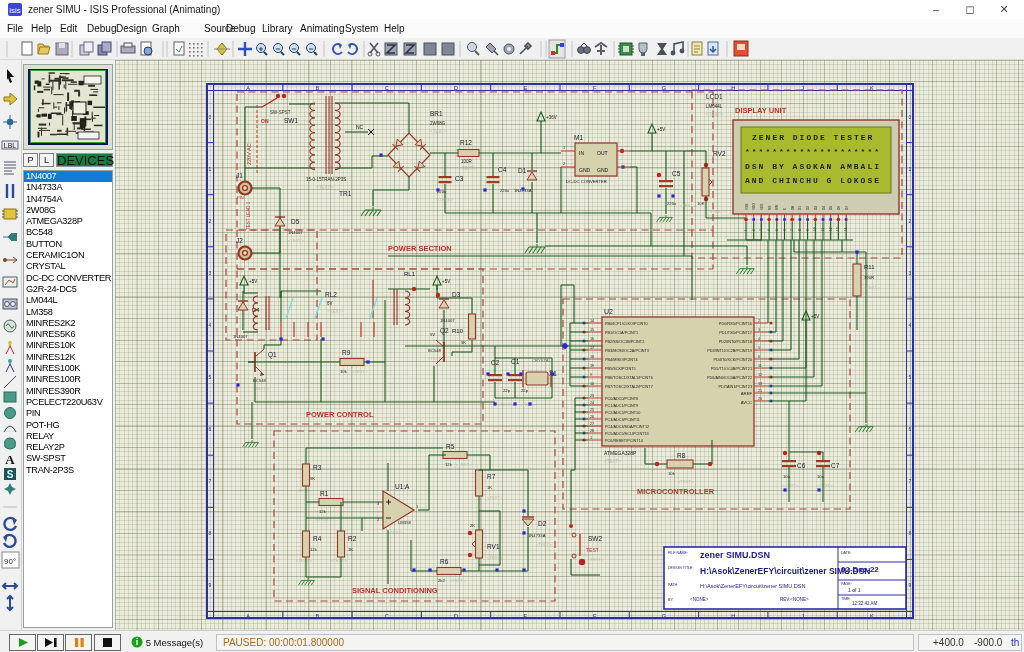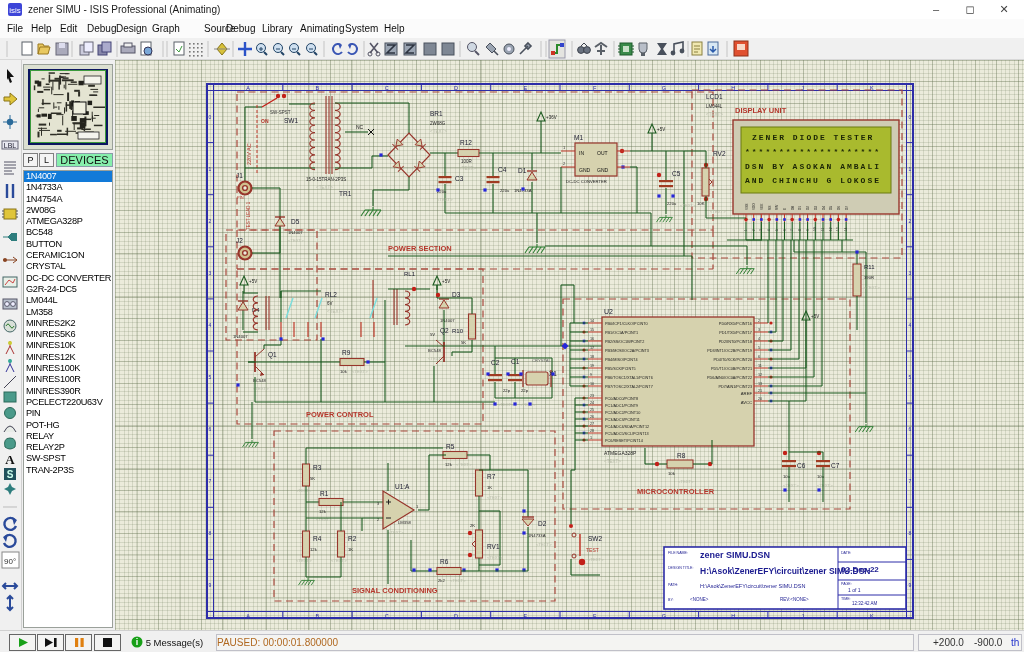--- a/index.html
+++ b/index.html
@@ -16,38 +16,38 @@
   
   #toolbar { left:0; top:38px; width:1024px; height:22px; background:#f0f0f0; border-bottom:1px solid #d8d8d8; }
   
   #leftbar { left:0; top:60px; width:22px; height:570px; background:#f0f0f0; border-right:1px solid #d0d0d0; }
   
   #panel { left:22px; top:60px; width:93px; height:570px; background:#f0f0f0; }
   #minimap { position:absolute; left:1px; top:4px; width:90px; height:86px; background:#dce0d2; border:1px solid #9aa09a; }
   #mm-navy { position:absolute; left:4px; top:4px; width:80px; height:76px; background:#0c1660; }
   #mm-sheet { position:absolute; left:3px; top:2px; width:74px; height:71px; background:#e4e4d2; outline:1px solid #3c9a3c; }
   .plbtn { position:absolute; top:0; width:15px; height:14px; background:#f4f4f4; border:1px solid #808080; font-size:9px; text-align:center; line-height:13px; color:#111; }
-  #devhdr { position:absolute; left:34px; top:93px; width:57px; height:14px; background:#86efac; border:1px solid #8a9aa8; font-size:11px; text-align:center; line-height:13px; color:#111; }
+  #devhdr { position:absolute; left:34px; top:93px; width:57px; height:14px; background:#15803d; border:1px solid #8a9aa8; font-size:13px; text-align:center; line-height:13px; color:#111; }
   #devlist { position:absolute; left:1px; top:110px; width:90px; height:458px; background:#ffffff; border:1px solid #9aa09a; font-size:9.2px; color:#000; }
   .dev { height:11.3px; line-height:11.3px; padding-left:2px; white-space:nowrap; overflow:hidden; letter-spacing:-0.3px; }
   .dev.sel { background:#127ad8; color:#fff; }
   
   #canvas { left:115px; top:60px; width:909px; height:570px;
     background-color:#ebebdb;
     background-image:
       repeating-linear-gradient(to right, rgba(90,106,72,0.26) 0 1px, transparent 1px 21.5px),
       repeating-linear-gradient(to bottom, rgba(90,106,72,0.26) 0 1px, transparent 1px 21.5px),
       repeating-linear-gradient(to right, rgba(90,106,72,0.17) 0 1px, transparent 1px 4.3px),
       repeating-linear-gradient(to bottom, rgba(90,106,72,0.17) 0 1px, transparent 1px 4.3px);
   }
   
   #botbar { left:0; top:630px; width:1024px; height:22px; background:#f0f0f0; border-top:1px solid #d0d0d0; }
   .simbtn { position:absolute; top:3px; width:27px; height:17px; background:#f4f4f3; border:1px solid #666; }
   #msgbox { position:absolute; left:131px; top:3px; width:85px; height:17px; font-size:9.5px; line-height:17px; color:#111; }
-  #pausedbox { position:absolute; left:216px; top:3px; width:698px; height:17px; border:1px solid #c0c0c8; background:#f4f4f2; font-size:10px; line-height:16px; color:#b06820; }
+  #pausedbox { position:absolute; left:216px; top:3px; width:698px; height:17px; border:1px solid #c0c0c8; background:#f4f4f2; font-size:10px; line-height:16px; color:#b06820; padding-left:6px; }
   #coords { position:absolute; right:2px; top:3px; width:104px; height:17px; border:1px solid #c0c0c8; background:#f4f4f2; font-size:10px; line-height:16px; color:#333; }
 </style>
 </head>
 <body>
 <div id="app">
   <div class="abs" id="titlebar">
     <svg class="abs" style="left:8px;top:3px" width="14" height="13">
         <rect x="0" y="0" width="14" height="13" rx="2" fill="#3d45d8"></rect>
         <text x="7" y="10" font-size="8" fill="#fff" text-anchor="middle" font-family="Liberation Sans">isis</text>
       </svg>
@@ -1354,18 +1354,18 @@
         </svg></div>
     <div class="simbtn" style="left:94px"><svg width="25" height="15">
           <rect x="8" y="3" width="9" height="9" fill="#111"></rect>
         </svg></div>
     <div id="msgbox"><svg width="12" height="12" style="vertical-align:-2px">
           <circle cx="6" cy="6" r="5.5" fill="#18a018"></circle>
           <text x="6" y="9" font-size="9" fill="#fff" text-anchor="middle" font-weight="bold">i</text>
         </svg> 5 Message(s)</div>
     <div id="pausedbox">PAUSED: 00:00:01.800000</div>
     <div id="coords">
-        <span style="position:absolute;left:14px">+200.0</span>
+        <span style="position:absolute;left:14px">+400.0</span>
         <span style="position:absolute;left:55px">-900.0</span>
         <span style="position:absolute;left:92px;color:#2233cc">th</span>
       </div>
   </div>
 </div>
 
 </body></html>

